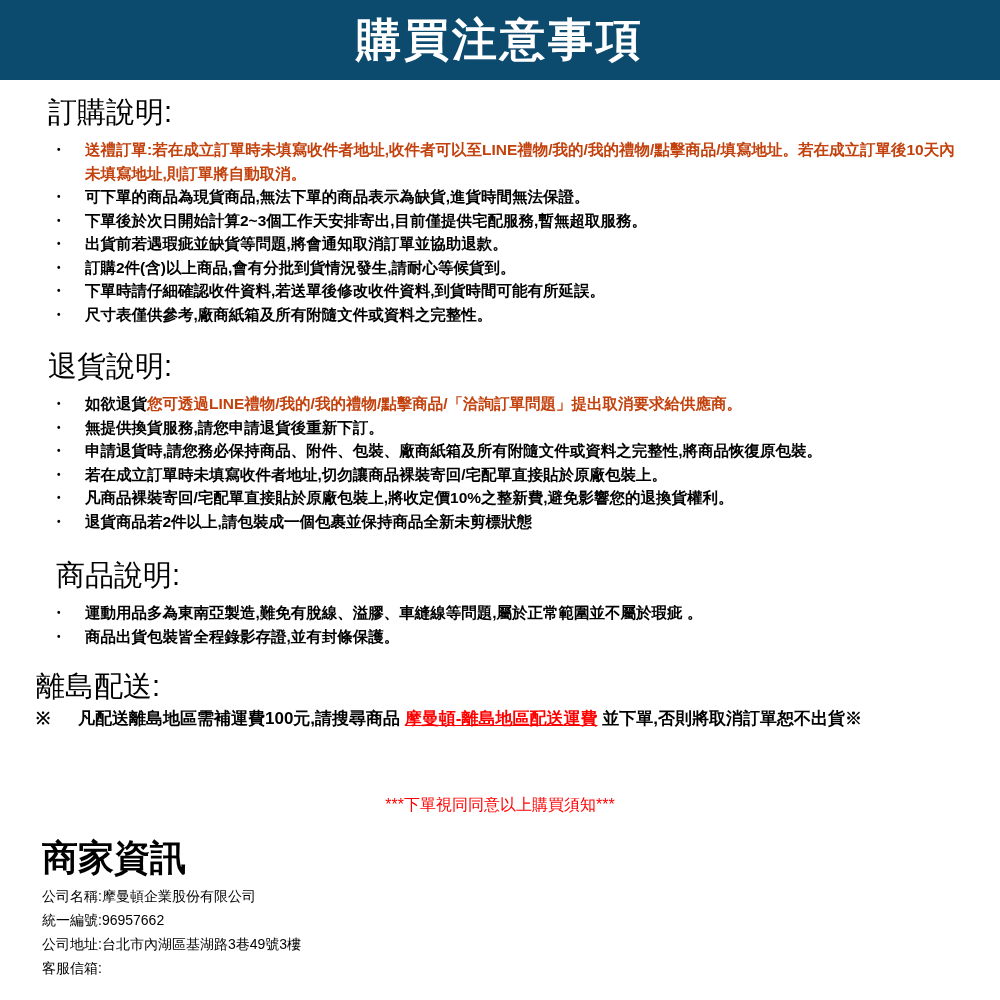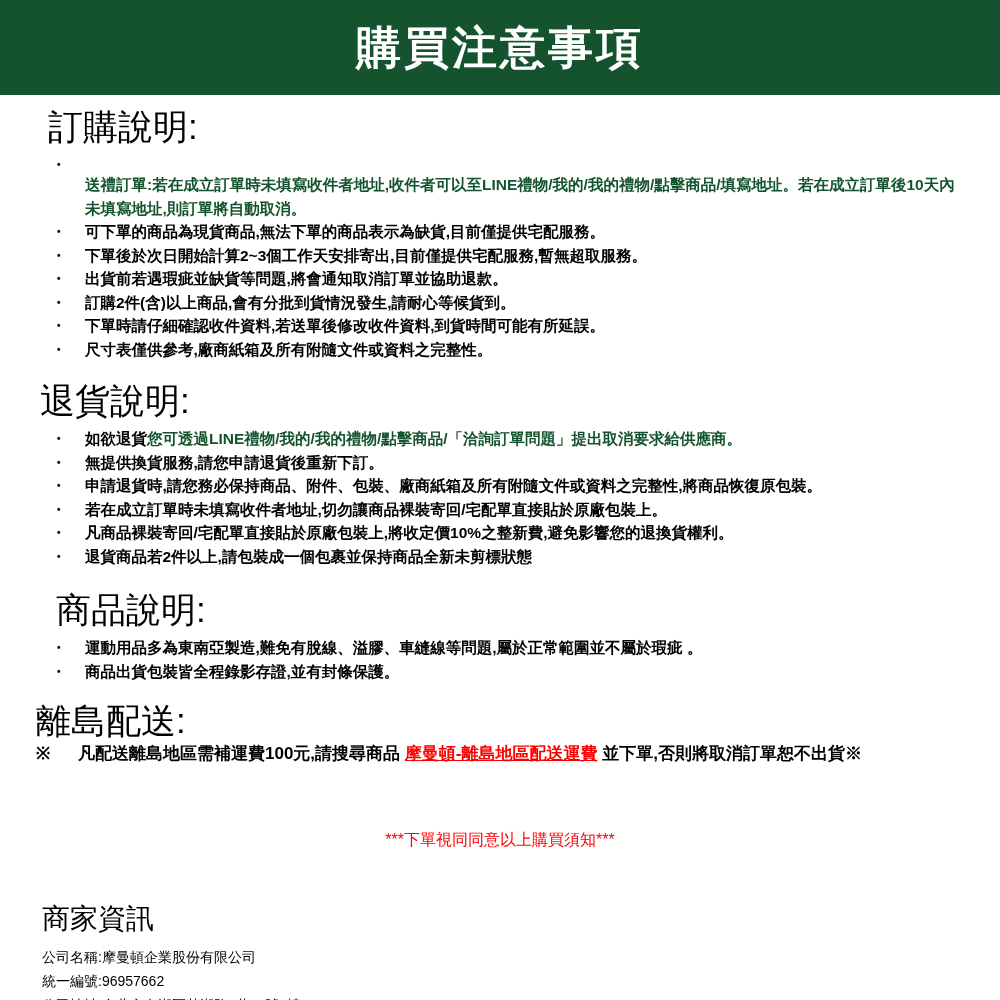--- a/index.html
+++ b/index.html
@@ -5,65 +5,65 @@
   * { box-sizing: border-box; }
   html, body {
     margin: 0; padding: 0;
     width: 1000px; height: 1000px;
     overflow: hidden;
     background: #ffffff;
     font-family: "Liberation Sans", sans-serif;
     color: #000000;
   }
   .banner {
-    width: 1000px; height: 95px;
-    background: #14532d; color: #ffffff;
+    width: 1000px; height: 80px;
+    background: #0c4a6e; color: #ffffff;
     display: flex; align-items: center; justify-content: center;
     font-size: 45px; font-weight: 700; letter-spacing: 3px;
   }
   .content { padding: 0 40px; }
   h2.sec {
-    font-size: 35px; font-weight: 400; color: #000;
+    font-size: 29px; font-weight: 400; color: #000;
     margin: 0; padding: 0; line-height: 32px;
   }
   #order-heading   { margin-top: 16px; margin-left: 8px; }
-  #return-heading  { margin-top: 24px; }
+  #return-heading  { margin-top: 24px; margin-left: 8px; }
   #product-heading { margin-top: 26px; margin-left: 16px; }
   #island-heading  { margin-top: 22px; margin-left: -4px; }
   ul.bullets {
     list-style: none; margin: 10px 0 0 0; padding: 0;
   }
   ul.bullets li {
     display: flex; align-items: flex-start;
     font-size: 15.5px; font-weight: 700; line-height: 23.5px;
     padding-left: 17px;
   }
   ul.bullets li .dot {
     width: 28px; flex: 0 0 28px;
     font-size: 10px; line-height: 23.5px; color: #000;
   }
   ul.bullets li .txt { flex: 1; }
-  .red  { color: #14532d; margin-top: 20px; }
+  .red  { color: #c2410c; }
   .redbold { color: #ff0000; font-weight: 700; text-decoration: underline; }
   .island-note {
     display: flex; align-items: flex-start;
     margin: 6px 0 0 -4px;
     font-size: 17px; font-weight: 700; line-height: 22px;
   }
   .island-note .mark { width: 42px; flex: 0 0 42px; }
   .agreement {
     margin-top: 62px;
     text-align: center;
     color: #ff0000;
     font-size: 16px; font-weight: 400;
     line-height: 26px;
   }
   h2.merchant-heading {
-    font-size: 28px; font-weight: 400;
-    margin: 50px 0 0 2px; line-height: 32px;
+    font-size: 36px; font-weight: 700;
+    margin: 24px 0 0 2px; line-height: 32px;
   }
   ul.merchant-lines {
     list-style: none; margin: 10px 0 0 2px; padding: 0;
   }
   ul.merchant-lines li {
     font-size: 14px; font-weight: 400; line-height: 24px;
   }
 </style>
 </head>
 <body>
@@ -75,21 +75,21 @@
 <div class="content">
 
   <h2 class="sec" id="order-heading">訂購說明:</h2>
   <ul class="bullets">
     <li>
       <span class="dot">•</span>
       <span class="txt red">送禮訂單:若在成立訂單時未填寫收件者地址,收件者可以至LINE禮物/我的/我的禮物/點擊商品/填寫地址。若在成立訂單後10天內未填寫地址,則訂單將自動取消。</span>
     </li>
     <li>
       <span class="dot">•</span>
-      <span class="txt">可下單的商品為現貨商品,無法下單的商品表示為缺貨,目前僅提供宅配服務。</span>
+      <span class="txt">可下單的商品為現貨商品,無法下單的商品表示為缺貨,進貨時間無法保證。</span>
     </li>
     <li>
       <span class="dot">•</span>
       <span class="txt">下單後於次日開始計算2~3個工作天安排寄出,目前僅提供宅配服務,暫無超取服務。</span>
     </li>
     <li>
       <span class="dot">•</span>
       <span class="txt">出貨前若遇瑕疵並缺貨等問題,將會通知取消訂單並協助退款。</span>
     </li>
     <li>

